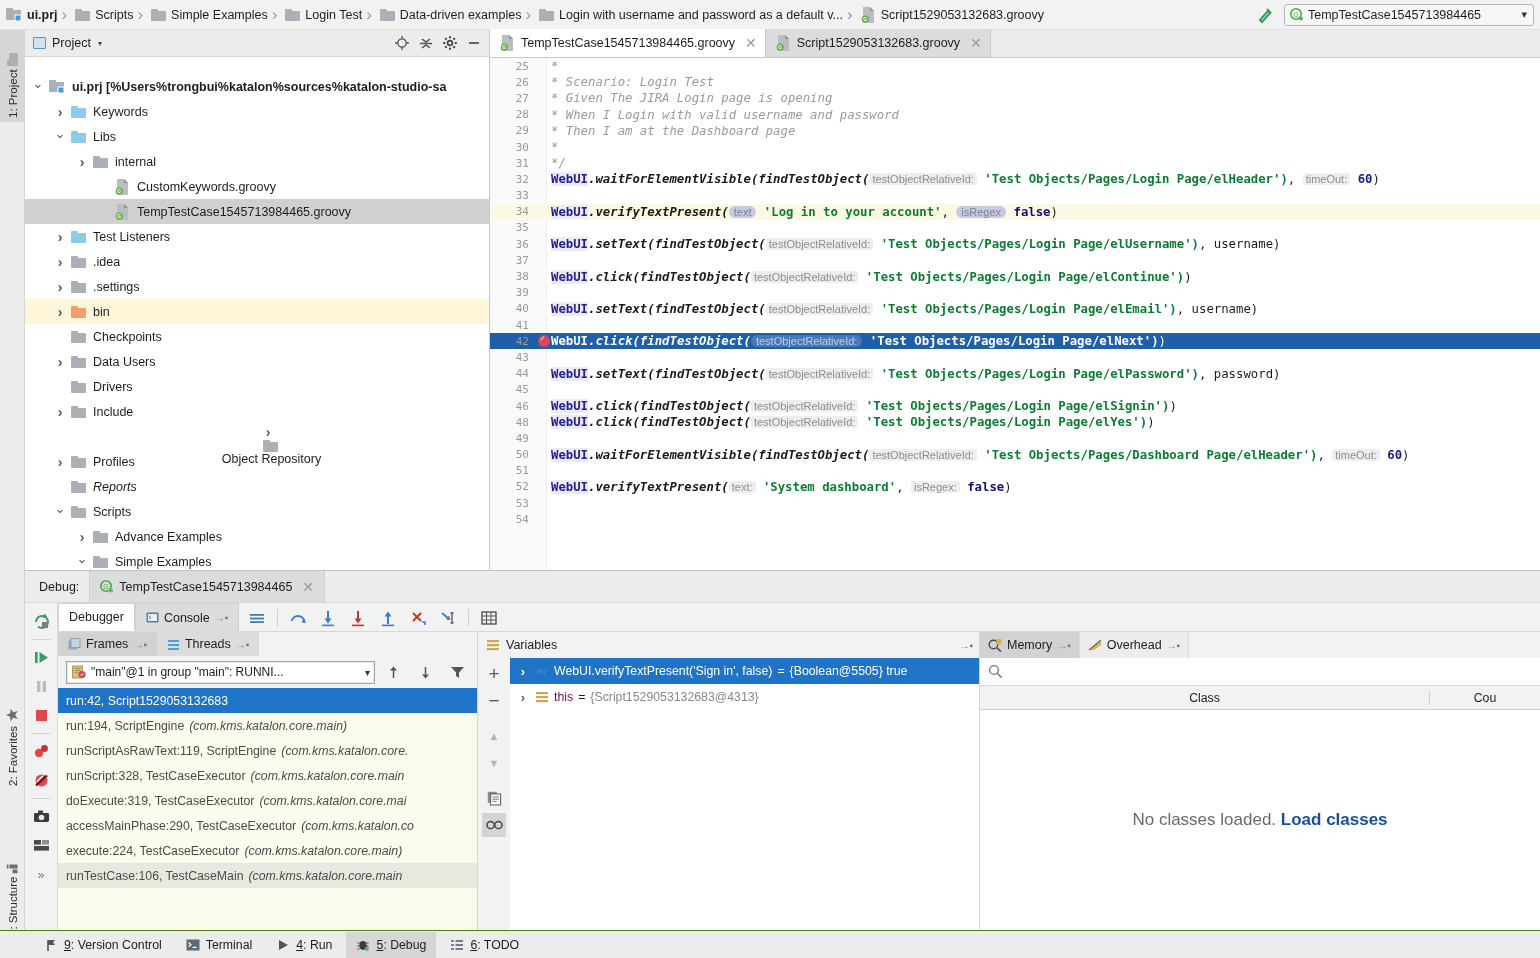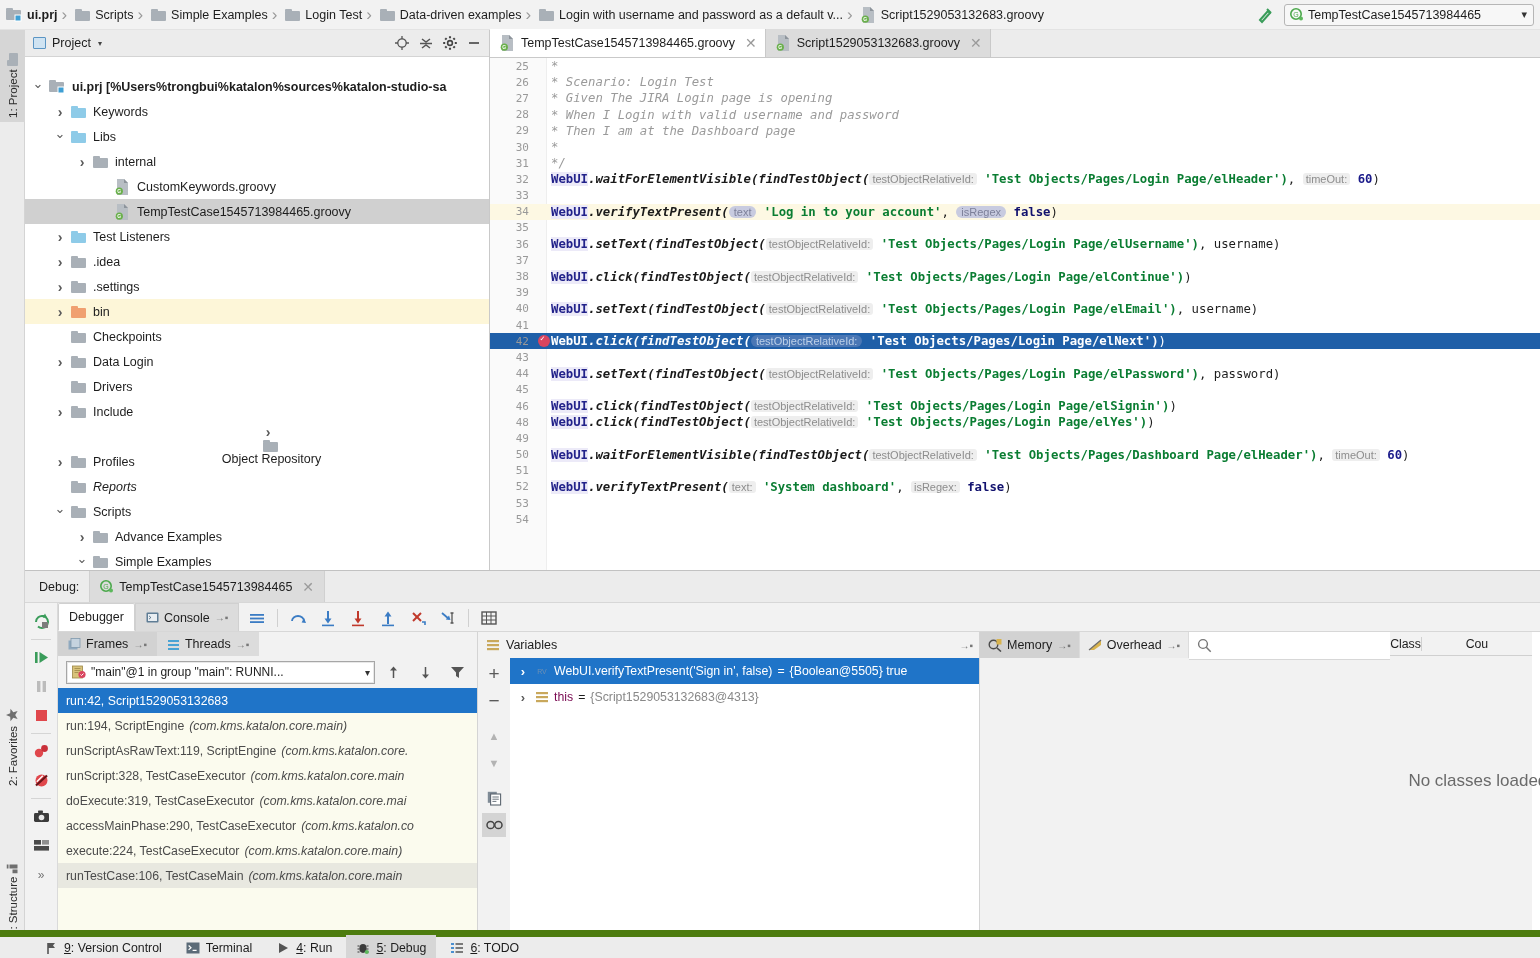--- a/index.html
+++ b/index.html
@@ -166,36 +166,36 @@
   .vars-sidetools { width: 32px; background: #f2f2f2; display: flex; flex-direction: column; align-items: center; padding-top: 4px; gap: 3px;}
   .vs-btn { width: 24px; height: 24px; display: flex; align-items: center; justify-content: center; color: #5a5a5a; }
   .vars-list { flex: 1; background: #fff; min-width: 0; overflow: hidden;}
   .vrow { height: 26px; display: flex; align-items: center; padding: 0 6px; font-size: 12.3px; white-space: nowrap; gap: 5px;}
   .vrow.sel { background: #1f74c8; color: #fff; }
   .vrow .exp { width: 14px; text-align: center; color: #5a5a5a; font-size: 13px; font-weight: bold;}
   .vrow.sel .exp { color: #fff; }
   .vname { color: #7a0a52; }
   .vval { color: #888; }
 
-  .mem-col { width: 560px; display: flex; flex-direction: row; }
+  .mem-col { width: 560px; display: flex; flex-direction: column; }
   .mem-tabs { height: 26px; display: flex; align-items: stretch; background: #f2f2f2;}
   .mem-tab { display: flex; align-items: center; gap: 5px; padding: 0 8px; font-size: 12.5px; background: #ececec; border-right:1px solid #dcdcdc;}
   .mem-tab.on { background: #d2d2d2; }
   .mem-search { height: 28px; background: #fff; display: flex; align-items: center; padding: 0 8px; gap: 7px; border-bottom: 1px solid #d7d7d7;}
   .mem-colhead { height: 24px; background: #f2f2f2; display: flex; align-items: center; border-bottom: 1px solid #d0d0d0; font-size: 12.3px;}
   .mem-colhead .c1 { flex: 1; text-align: center; border-right: 1px solid #d0d0d0; }
   .mem-colhead .c2 { width: 110px; text-align: center; }
   .mem-empty { flex: 1; background: #fff; position: relative; }
   .mem-empty .msg { position: absolute; left: 50%; top: 50%; transform: translate(-50%,-50%); font-size: 17px; color: #6a6a6a; white-space: nowrap;}
   .mem-empty .msg a { color: #1a4f9c; font-weight: bold; text-decoration: none; }
 
   
   .statusbar {
     position: absolute; left: 0; bottom: 0; width: 1540px; height: 28px;
-    background: #ececec; border-top: 7px solid #4d7c0f;
+    background: #ececec; border-top: 1px solid #4d7c0f;
     display: flex; align-items: center; padding-left: 34px; gap: 4px;
   }
   .sb-item { display: flex; align-items: center; gap: 6px; height: 26px; padding: 0 10px; font-size: 12.3px; }
   .sb-item.on { background: #d6d6d6; }
   .sb-item u { text-decoration: underline; }
 
   
   svg { display: block; }
 </style>
 </head>
@@ -480,21 +480,21 @@
           <span class="tlabel">Checkpoints</span>
         </div>
         <div class="trow" style="padding-left: 28px;">
           <span class="arr right"></span>
           <span style="display: inline-flex; margin-left: 4px;">
             <svg width="15" height="12" viewBox="0 0 15 12">
               <rect x="0" y="2" width="15" height="10" rx="1" fill="#a9b0b7"></rect>
               <rect x="0" y="0" width="7" height="3" rx="1" fill="#a9b0b7"></rect>
             </svg>
           </span>
-          <span class="tlabel">Data Login</span>
+          <span class="tlabel">Data Users</span>
         </div>
         <div class="trow" style="padding-left: 28px;">
           <span class="arr"></span>
           <span style="display: inline-flex; margin-left: 4px;">
             <svg width="15" height="12" viewBox="0 0 15 12">
               <rect x="0" y="2" width="15" height="10" rx="1" fill="#a9b0b7"></rect>
               <rect x="0" y="0" width="7" height="3" rx="1" fill="#a9b0b7"></rect>
             </svg>
           </span>
           <span class="tlabel">Drivers</span>

